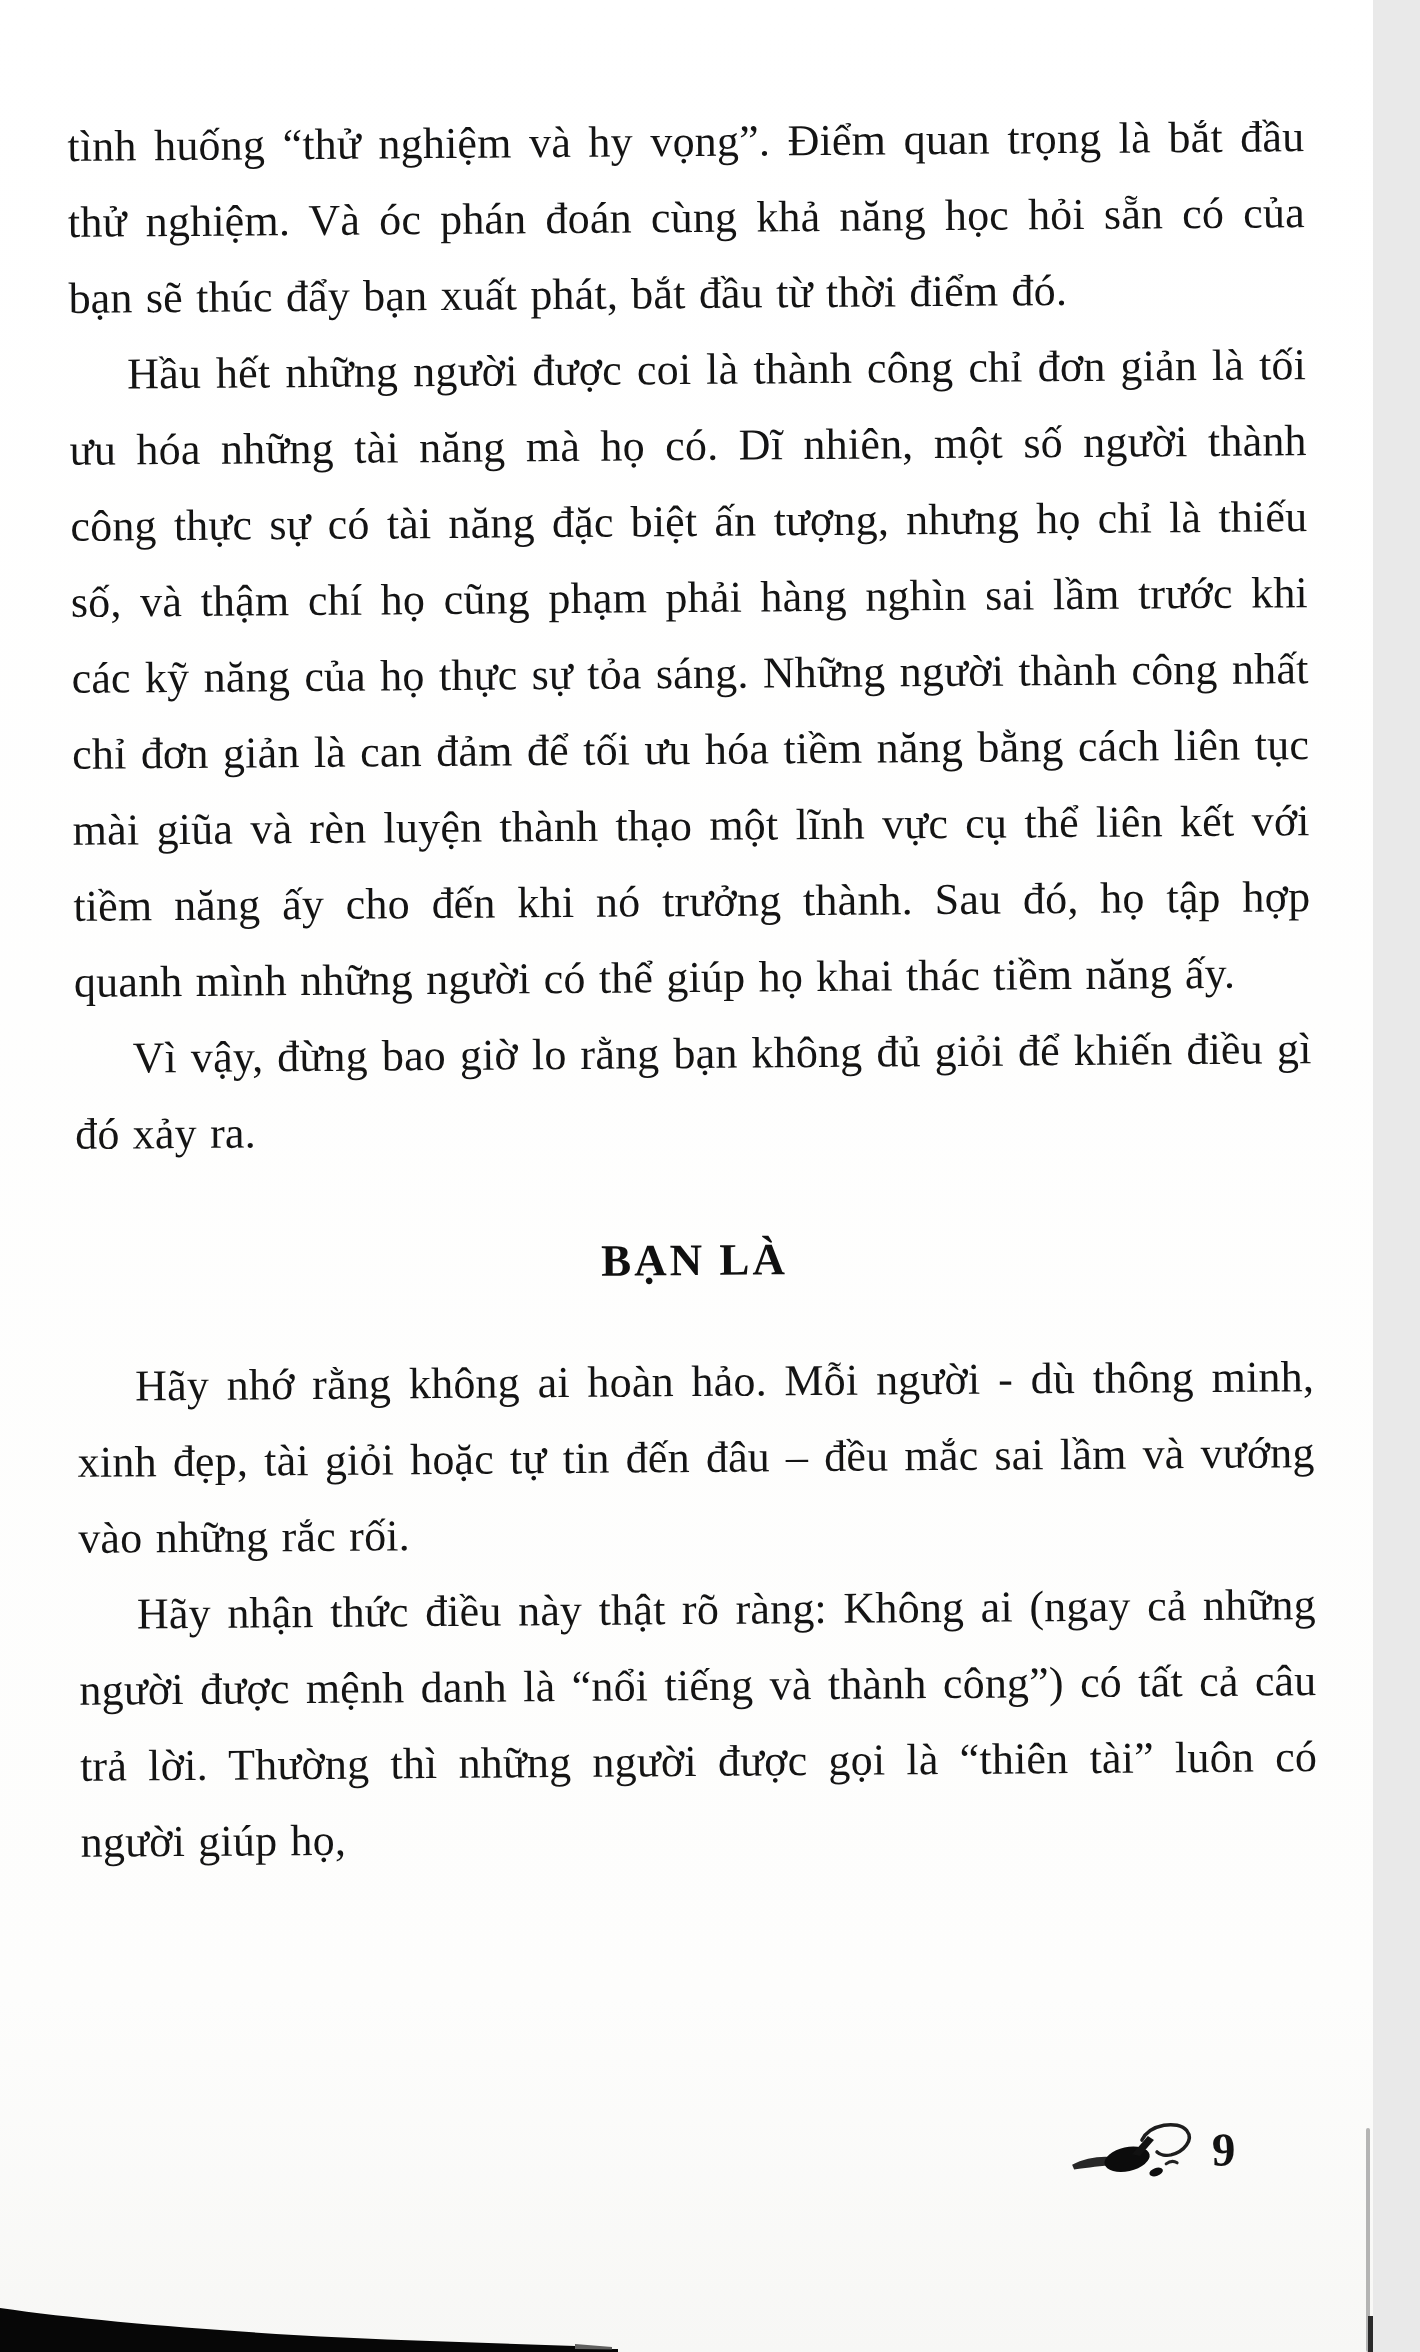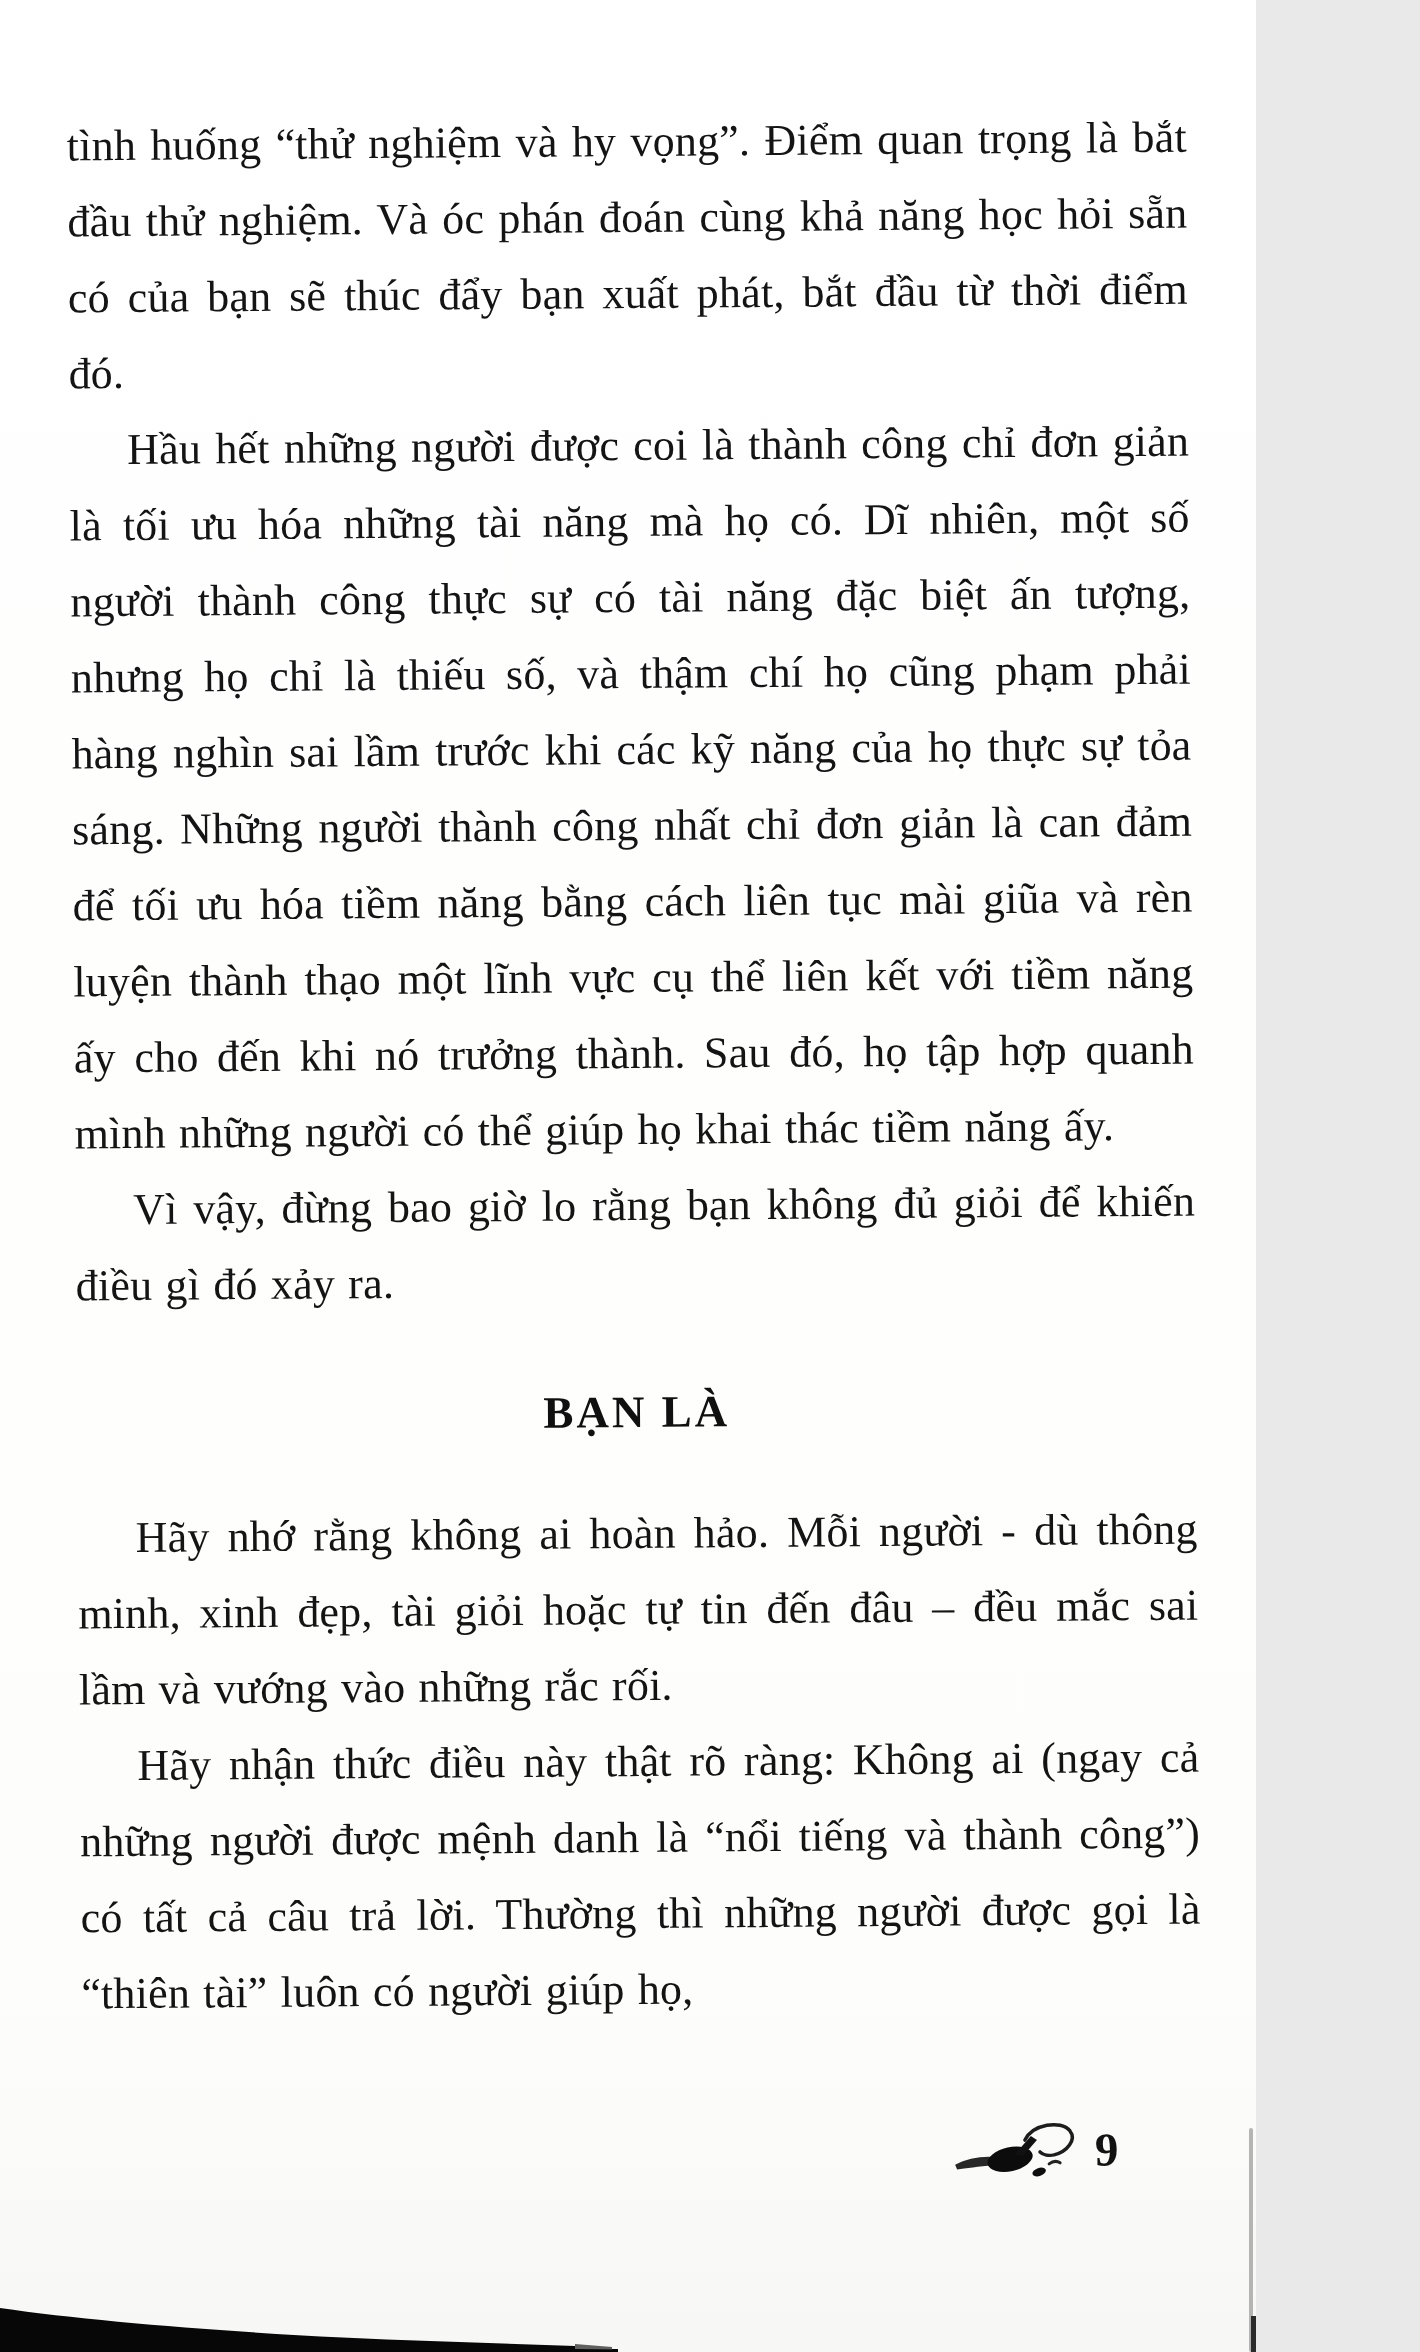--- a/index.html
+++ b/index.html
@@ -3,21 +3,21 @@
 <meta charset="utf-8">
 <style>
   html,body{margin:0;padding:0;}
   body{
     width:1420px;height:2352px;
     background:#e9e9e9;
     font-family:"Liberation Serif", serif;
   }
   .page{
     position:relative;
-    width:1256px;height:2352px;
+    width:1373px;height:2352px;
     background:linear-gradient(180deg,#ffffff 0%,#fdfdfc 85%,#f7f7f5 100%);
     overflow:hidden;
     color:#161616;
   }
   .text-block{
     position:absolute;
     left:74px; right:62px; top:104px;
     transform:rotate(-0.45deg);
     transform-origin:50% 50%;
   }

